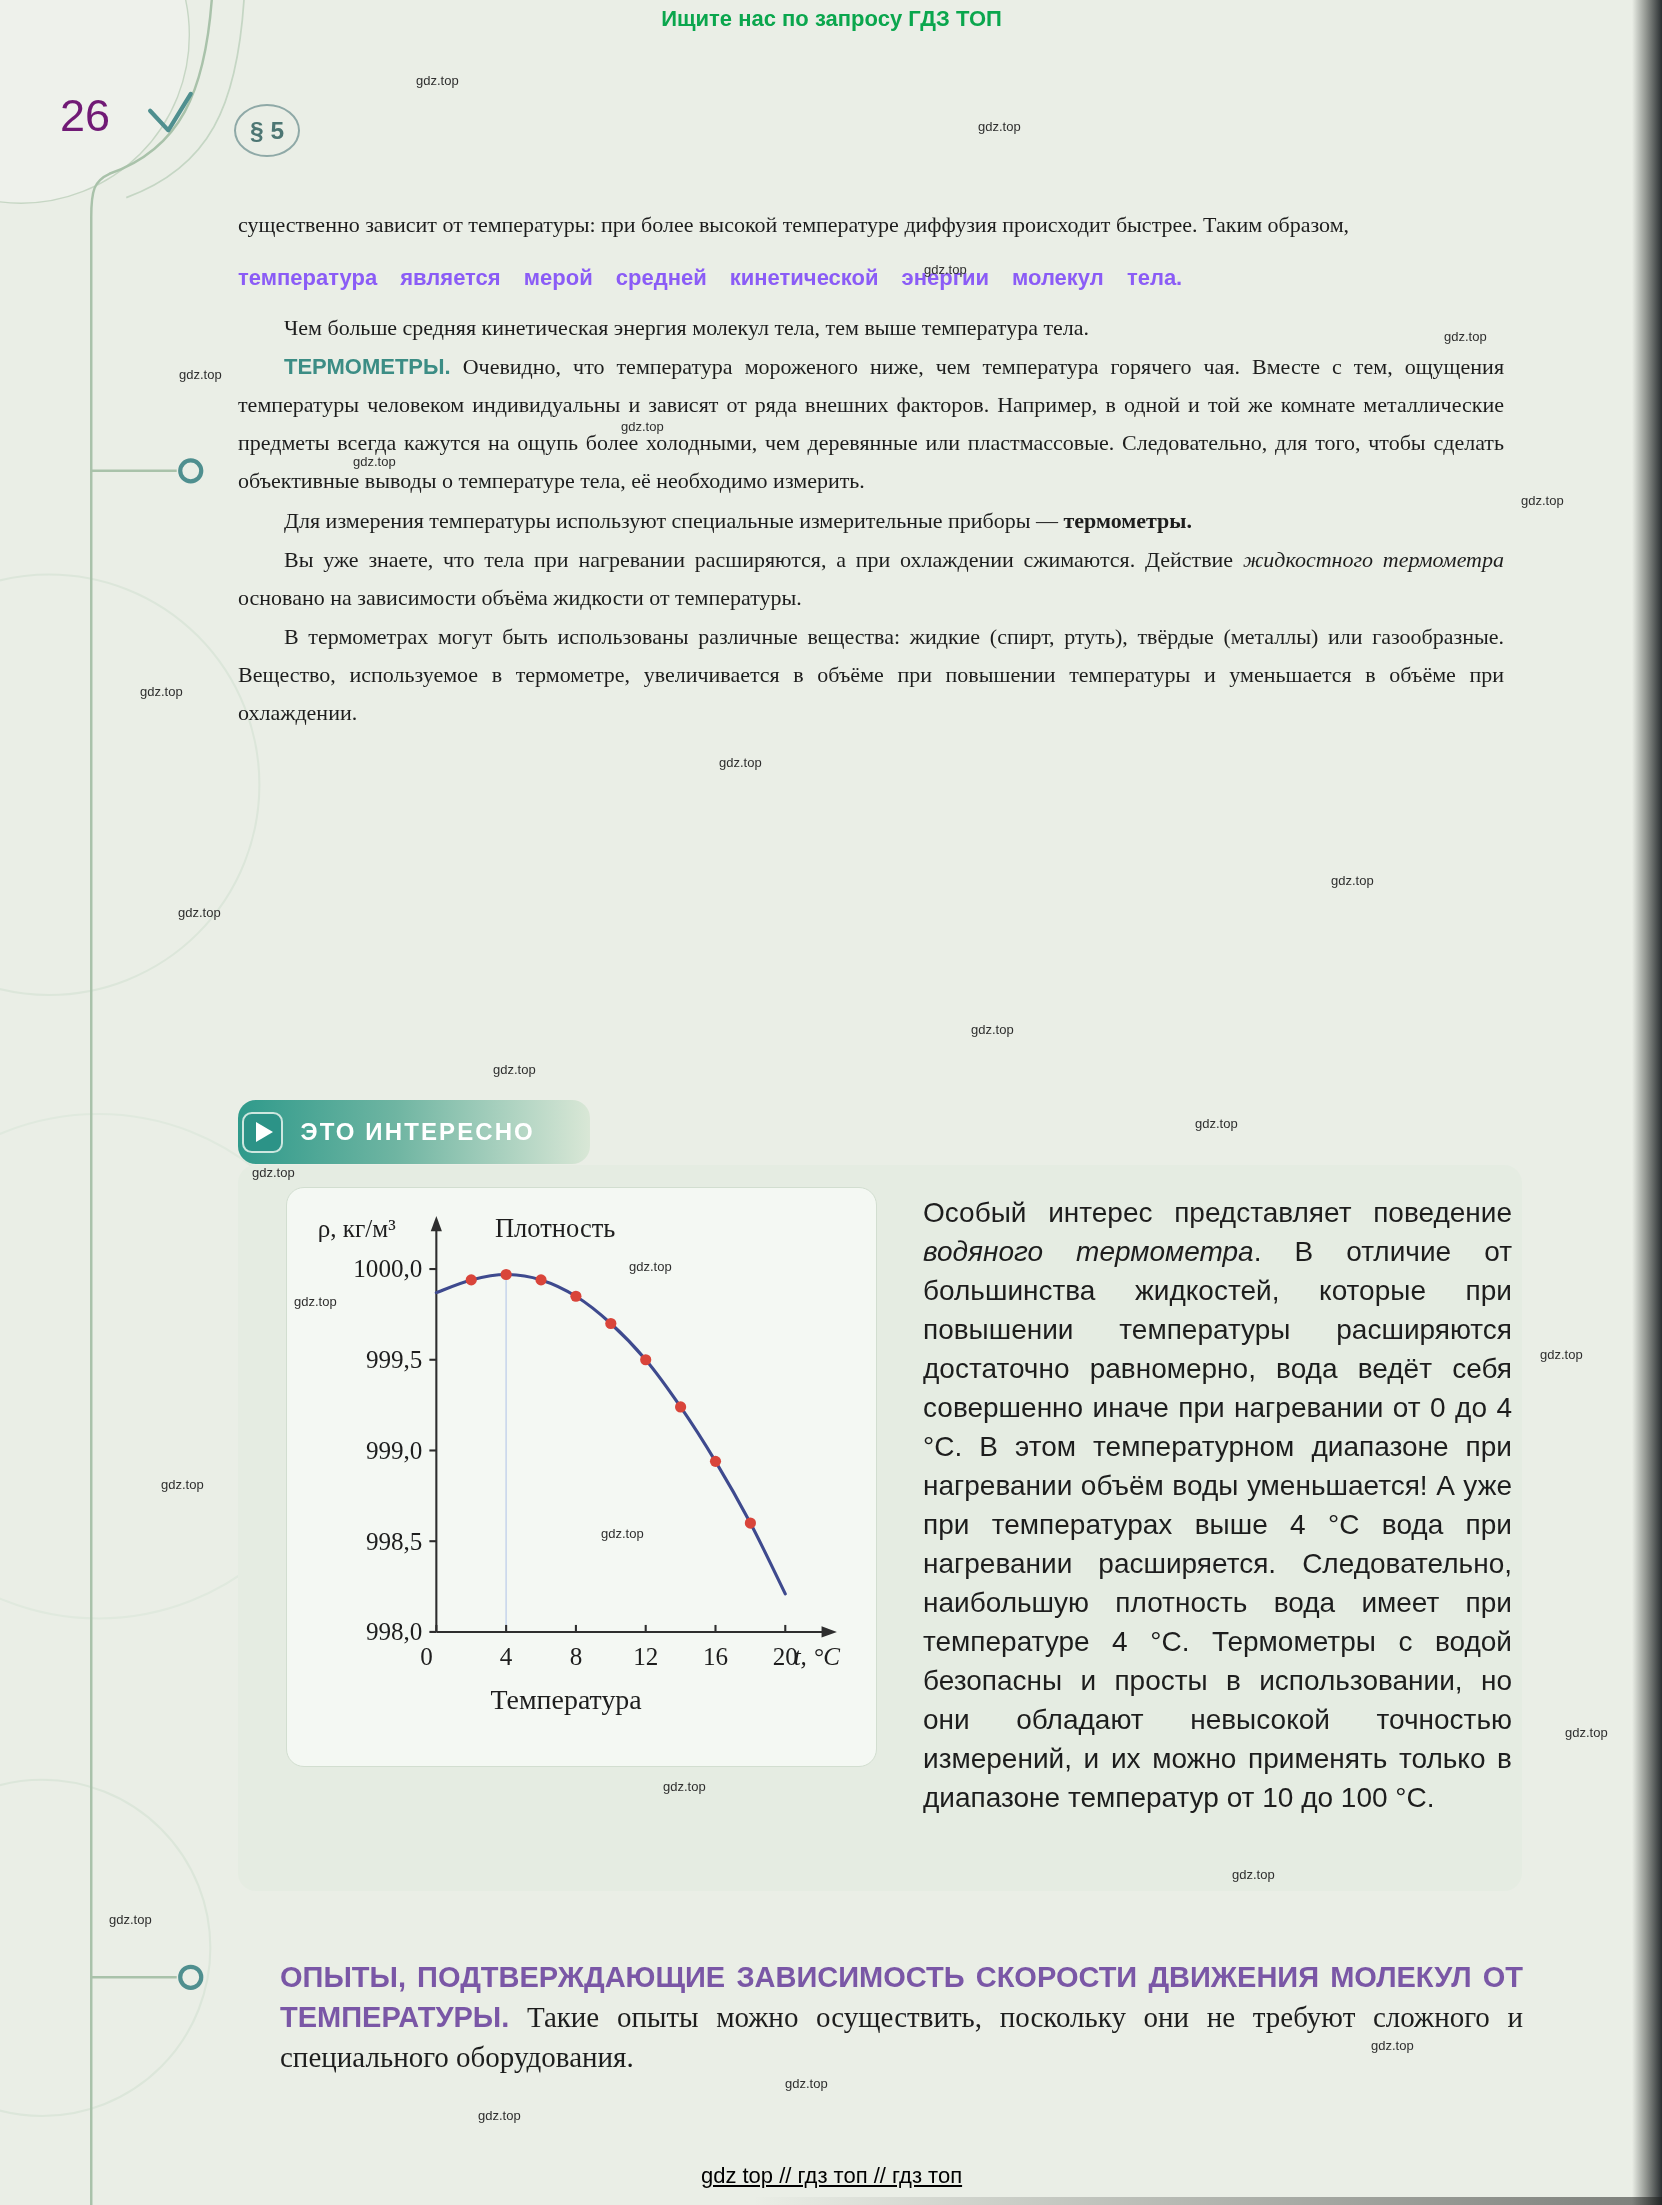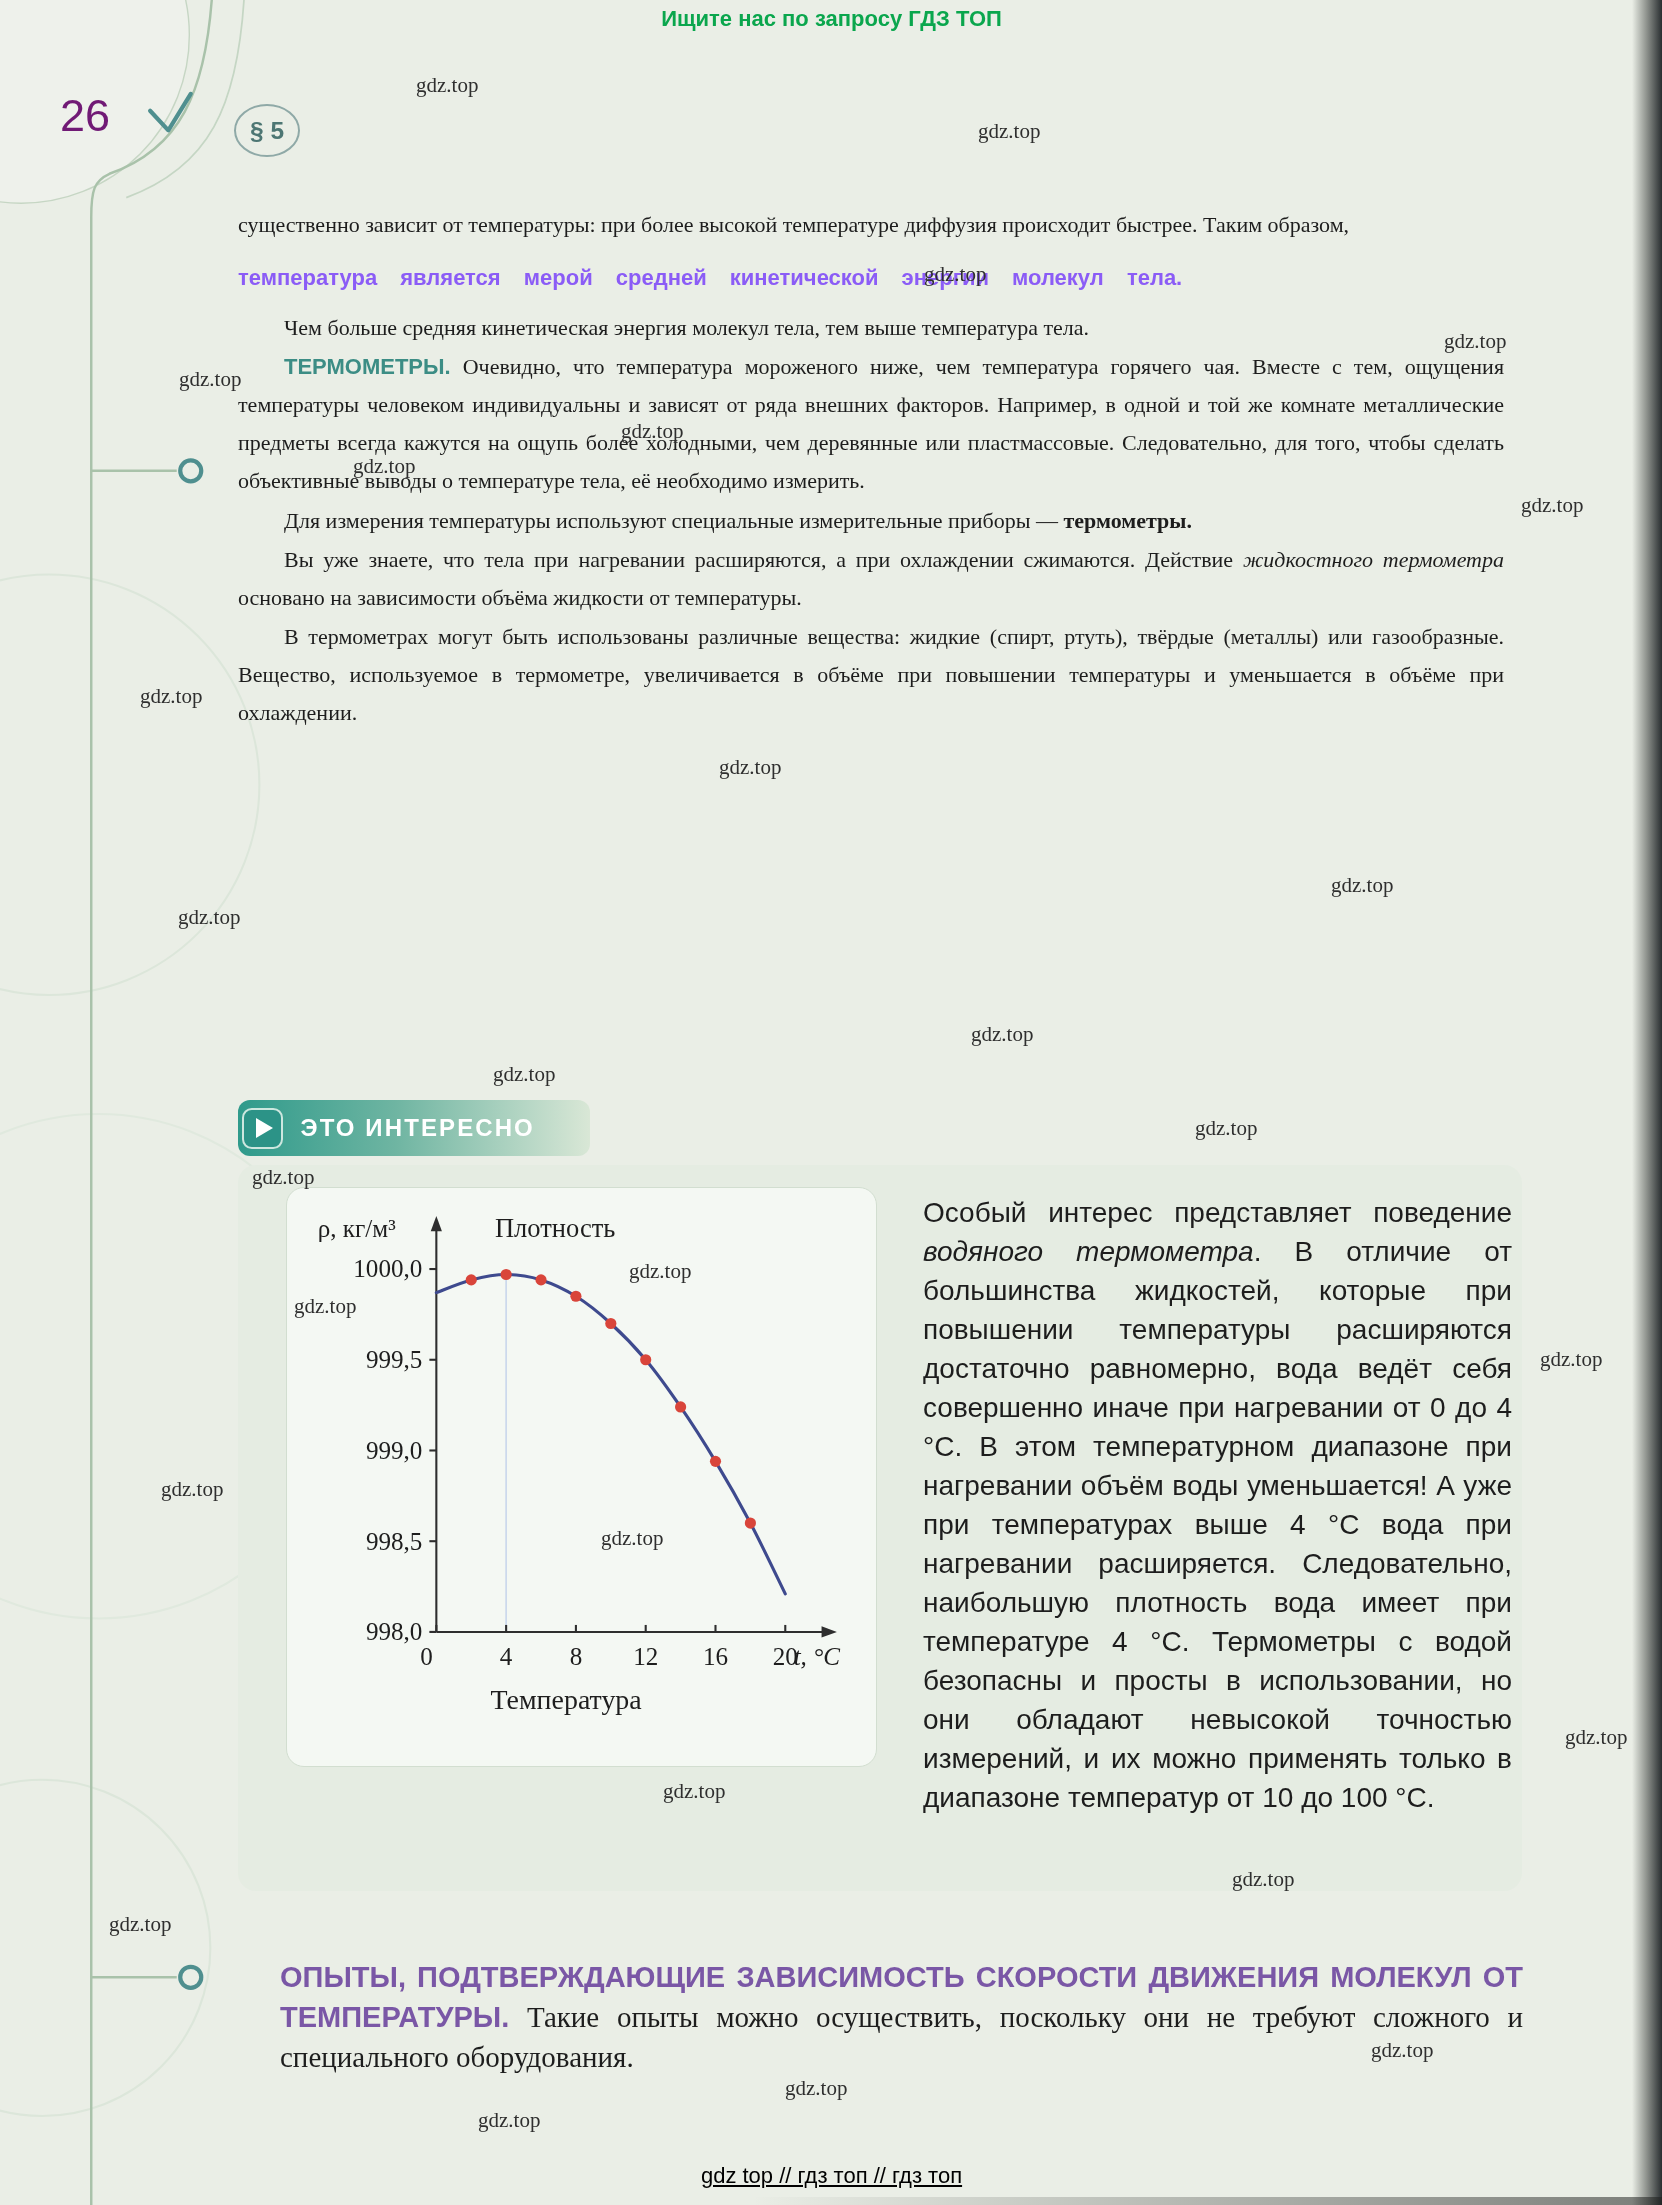--- a/index.html
+++ b/index.html
@@ -19,21 +19,21 @@
     font-size:32px;color:#6d918f;letter-spacing:0.7px;z-index:4;white-space:nowrap}
 
   .body{position:absolute;left:238px;top:206px;width:1266px;z-index:3;
     font-size:22px;line-height:38px;color:#1d1d1d;text-align:justify}
   .body p{text-indent:46px;margin:0 0 1.4px 0}
   .body p.first{text-indent:0}
   .statement{font-family:"Liberation Sans",sans-serif;font-weight:bold;color:#8b5cf6;
     text-indent:0 !important;margin:12.6px 0 11.2px 0 !important;word-spacing:17px;line-height:41px}
   .lead{font-family:"Liberation Sans",sans-serif;font-weight:bold;color:#3c8d85}
 
-  .banner{position:absolute;left:238px;top:1100px;width:352px;height:56px;border-radius:12px;
+  .banner{position:absolute;left:238px;top:1100px;width:352px;height:64px;border-radius:18px;
     background:linear-gradient(90deg,#2f9a8b 0%,#6fb5a2 45%,#d9e7d6 100%);
     display:flex;align-items:center;z-index:3}
   .play-btn{width:41px;height:41px;margin-left:3.5px;border-radius:9.8px;background:#2c9387;
     border:2.1px solid #cde7df;display:flex;align-items:center;justify-content:center;flex:0 0 auto}
   .play-tri{width:0;height:0;border-left:17px solid #ffffff;border-top:10.5px solid transparent;
     border-bottom:10.5px solid transparent;margin-left:4.9px}
   .banner-label{margin-left:18px;font-family:"Liberation Sans",sans-serif;font-weight:bold;
     font-size:24px;letter-spacing:2.1px;color:#ffffff;white-space:nowrap}
 
   .panel{position:absolute;left:238px;top:1165px;width:1284px;height:726px;background:#e5ece2;
@@ -46,21 +46,21 @@
     font-family:"Liberation Sans",sans-serif;font-size:28px;line-height:39px;color:#1d1d1d;text-align:justify}
 
   .experiments{position:absolute;left:280px;top:1957px;width:1243px;z-index:3;
     font-size:29px;line-height:40px;color:#1d1d1d;text-align:justify}
   .exp-heading{font-family:"Liberation Sans",sans-serif;font-weight:bold;color:#7a57a6}
 
   .footer{position:absolute;left:50%;transform:translateX(-50%);top:2163px;z-index:4;
     font-family:"Liberation Sans",sans-serif;font-size:22px;color:#000000;
     text-decoration:underline;white-space:nowrap;cursor:pointer}
 
-  .wm{position:absolute;z-index:6;font-family:Liberation Serif, serif;font-size:21px;
+  .wm{position:absolute;z-index:6;font-family:Liberation Sans, sans-serif;font-size:13px;
     color:#2f2f2f;white-space:nowrap}
 
   .right-edge{position:absolute;right:0;top:0;width:31px;height:100%;z-index:9;
     background:linear-gradient(90deg,rgba(40,44,42,0) 0%,rgba(40,44,42,0.45) 45%,#22272a 100%)}
   .bottom-edge{position:absolute;right:0;bottom:0;width:911px;height:8.4px;z-index:9;
     background:linear-gradient(90deg,rgba(30,32,30,0),rgba(30,32,30,0.55))}
 </style>
 </head>
 <body>
 

